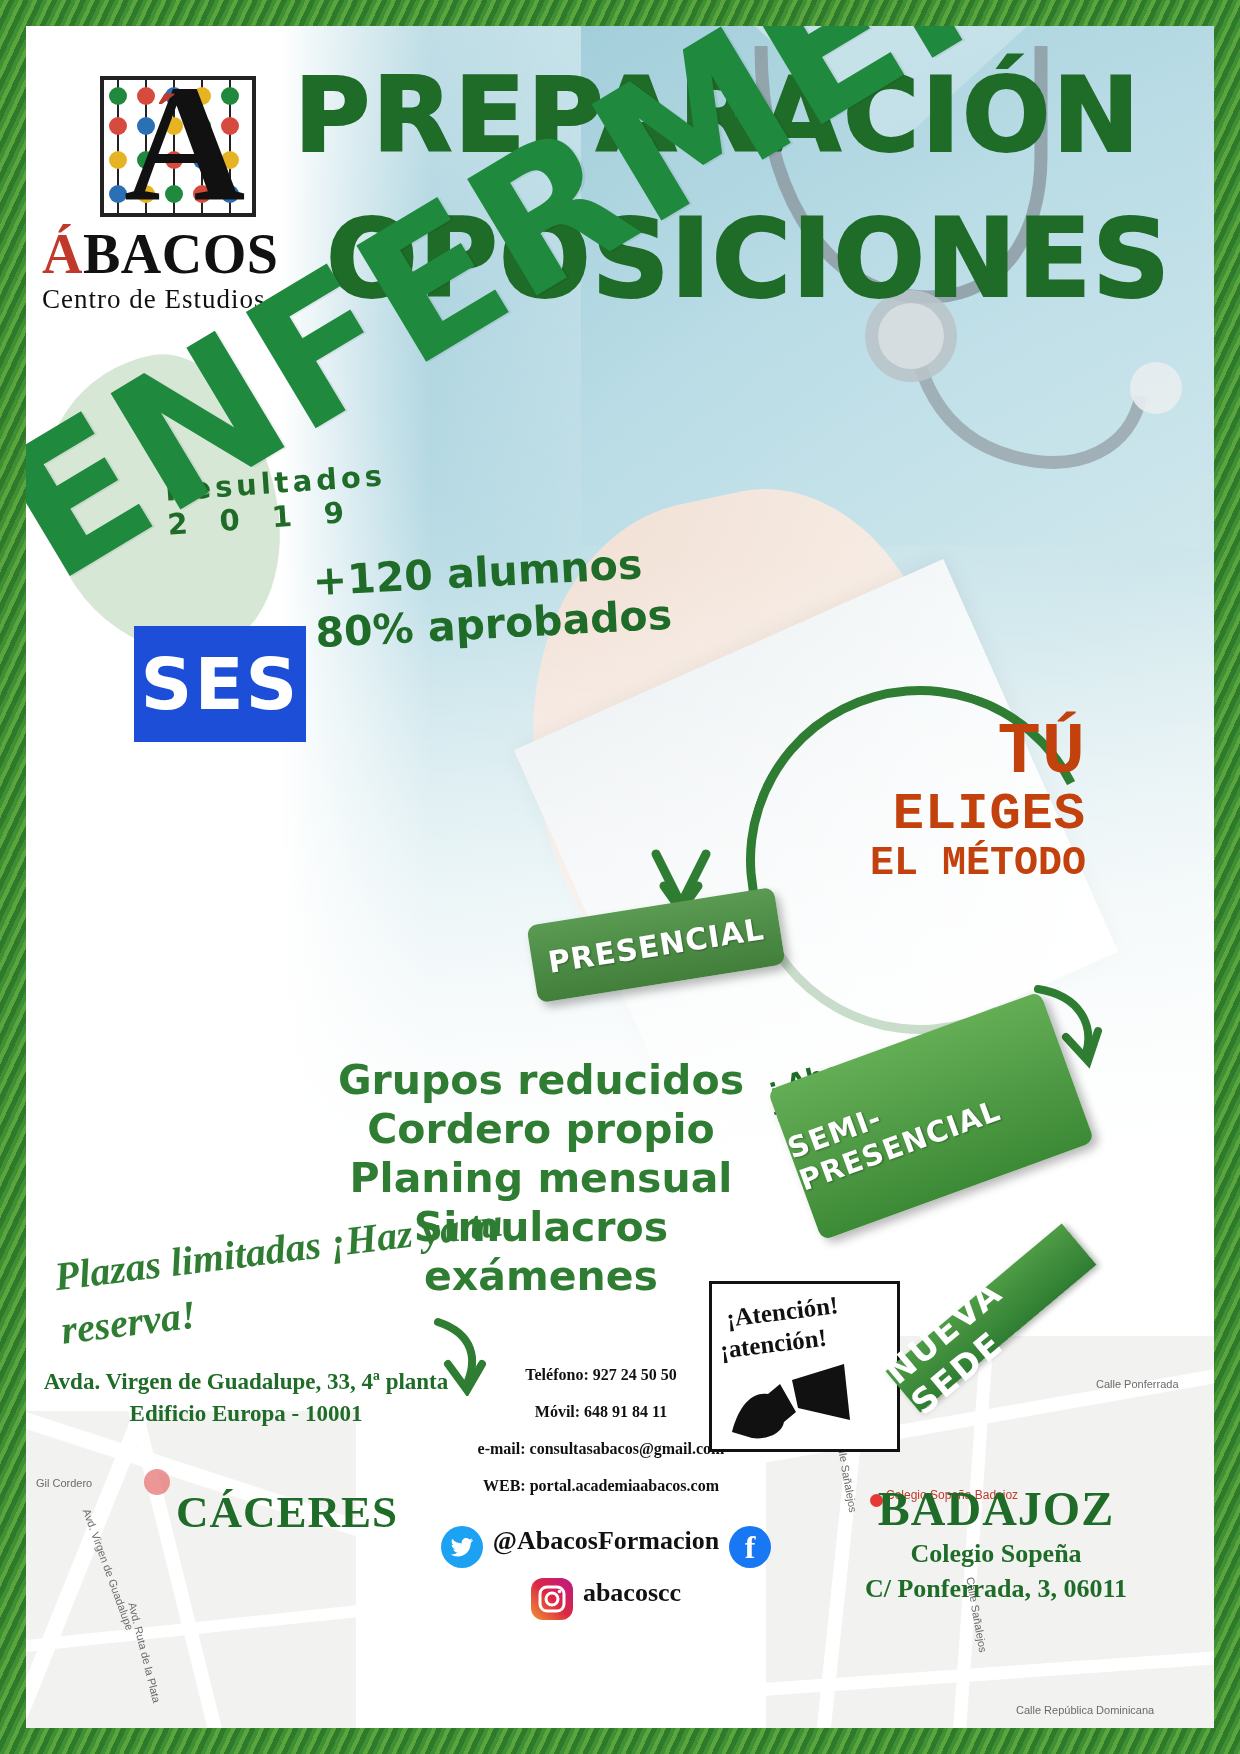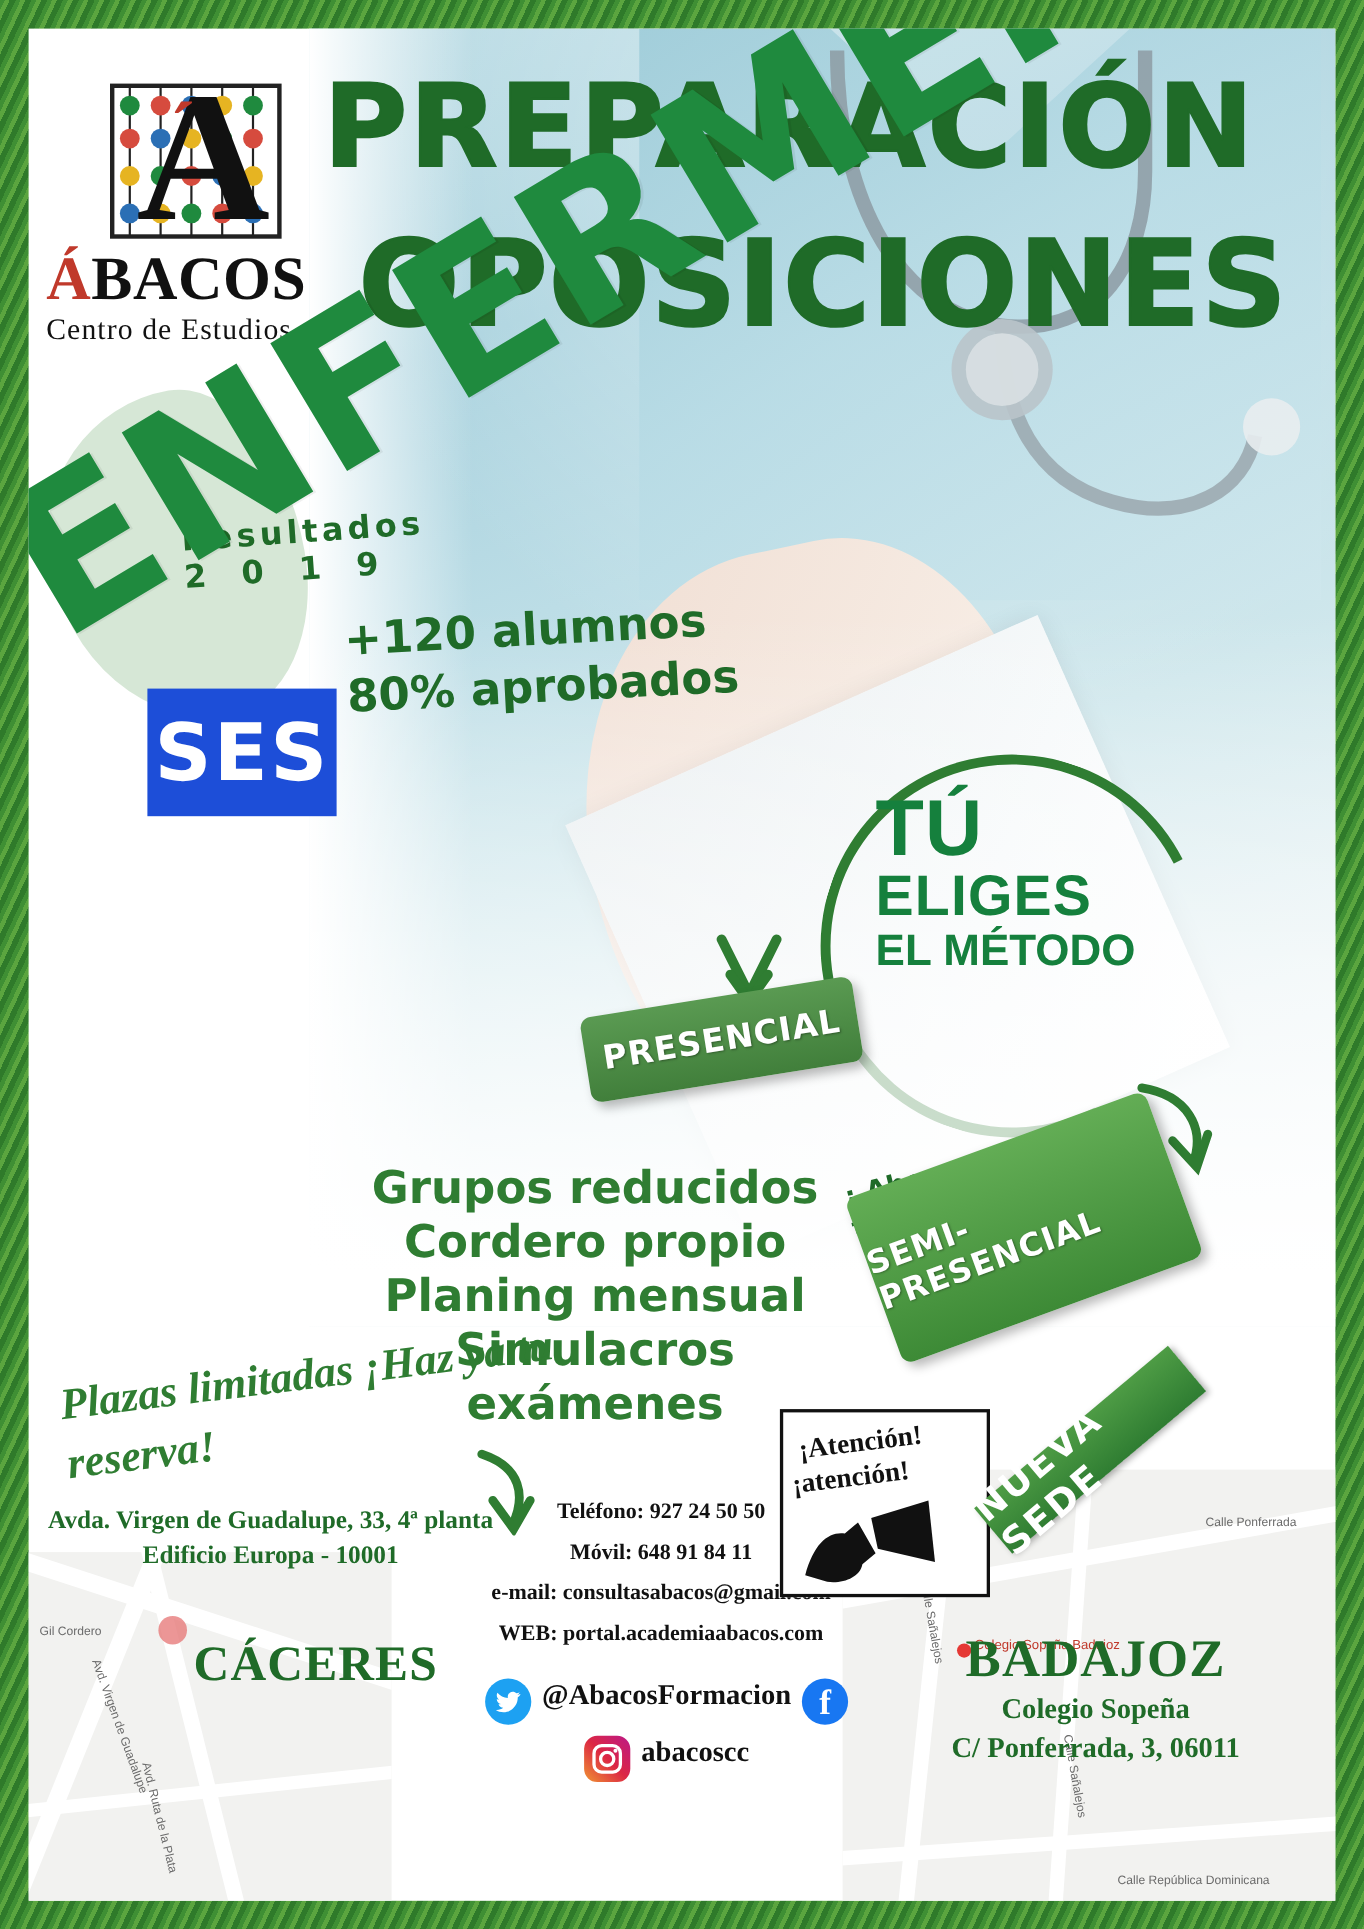--- a/index.html
+++ b/index.html
@@ -128,22 +128,22 @@
     color:#fff;font-family:"DejaVu Sans",sans-serif;font-weight:bold;font-size:72px;letter-spacing:2px;
   }
   
   #circle{
     position:absolute;left:720px;top:660px;width:330px;height:330px;
     border:9px solid #2f7d32;border-radius:50%;
     border-right-color:transparent;border-bottom-color:rgba(47,125,50,.25);
     transform:rotate(18deg);
   }
   #tu-block{
-    position:absolute;left:770px;top:690px;width:290px;text-align:left;
-    color:#15803d;font-family:Liberation Sans, sans-serif;font-weight:bold;
+    position:absolute;left:770px;top:690px;width:290px;text-align:right;
+    color:#c2410c;font-family:Liberation Mono, monospace;font-weight:bold;
   }
   #tu{font-size:72px;line-height:74px;letter-spacing:1px;}
   #eliges{font-size:52px;line-height:50px;letter-spacing:1px;}
   #metodo{font-size:40px;line-height:48px;letter-spacing:0px;}
   
   .badge{
     position:absolute;
     border-radius:10px;
     box-shadow:4px 6px 10px rgba(0,0,0,.28);
     display:flex;align-items:center;justify-content:center;
@@ -201,21 +201,21 @@
     font-family:"Liberation Serif",serif;font-weight:bold;font-size:23px;color:#1f6b28;
     line-height:32px;
   }
   #caceres-title{
     position:absolute;left:150px;top:1460px;
     font-family:"Liberation Serif",serif;font-weight:bold;font-size:45px;color:#1f6b28;
     letter-spacing:1px;
   }
   #contact{
     position:absolute;left:380px;top:1330px;width:390px;text-align:center;
-    font-family:"Liberation Serif",serif;font-weight:bold;font-size:20px;color:#111;
+    font-family:"Liberation Serif",serif;font-weight:bold;font-size:16px;color:#111;
     line-height:37px;
   }
   #social{
     position:absolute;left:380px;top:1490px;width:400px;
   }
   .soc-row{display:flex;align-items:flex-start;justify-content:center;gap:10px;margin-top:10px;}
   .soc-text{font-family:"Liberation Serif",serif;font-weight:bold;font-size:26px;color:#111;}
   .soc-ico{width:42px;height:42px;border-radius:10px;display:inline-block;}
   .tw{background:#1da1f2;border-radius:50%;position:relative;}
   .fb{background:#1877f2;border-radius:50%;position:relative;color:#fff;font-family:"Liberation Serif",serif;font-weight:bold;font-size:32px;text-align:center;line-height:42px;}

